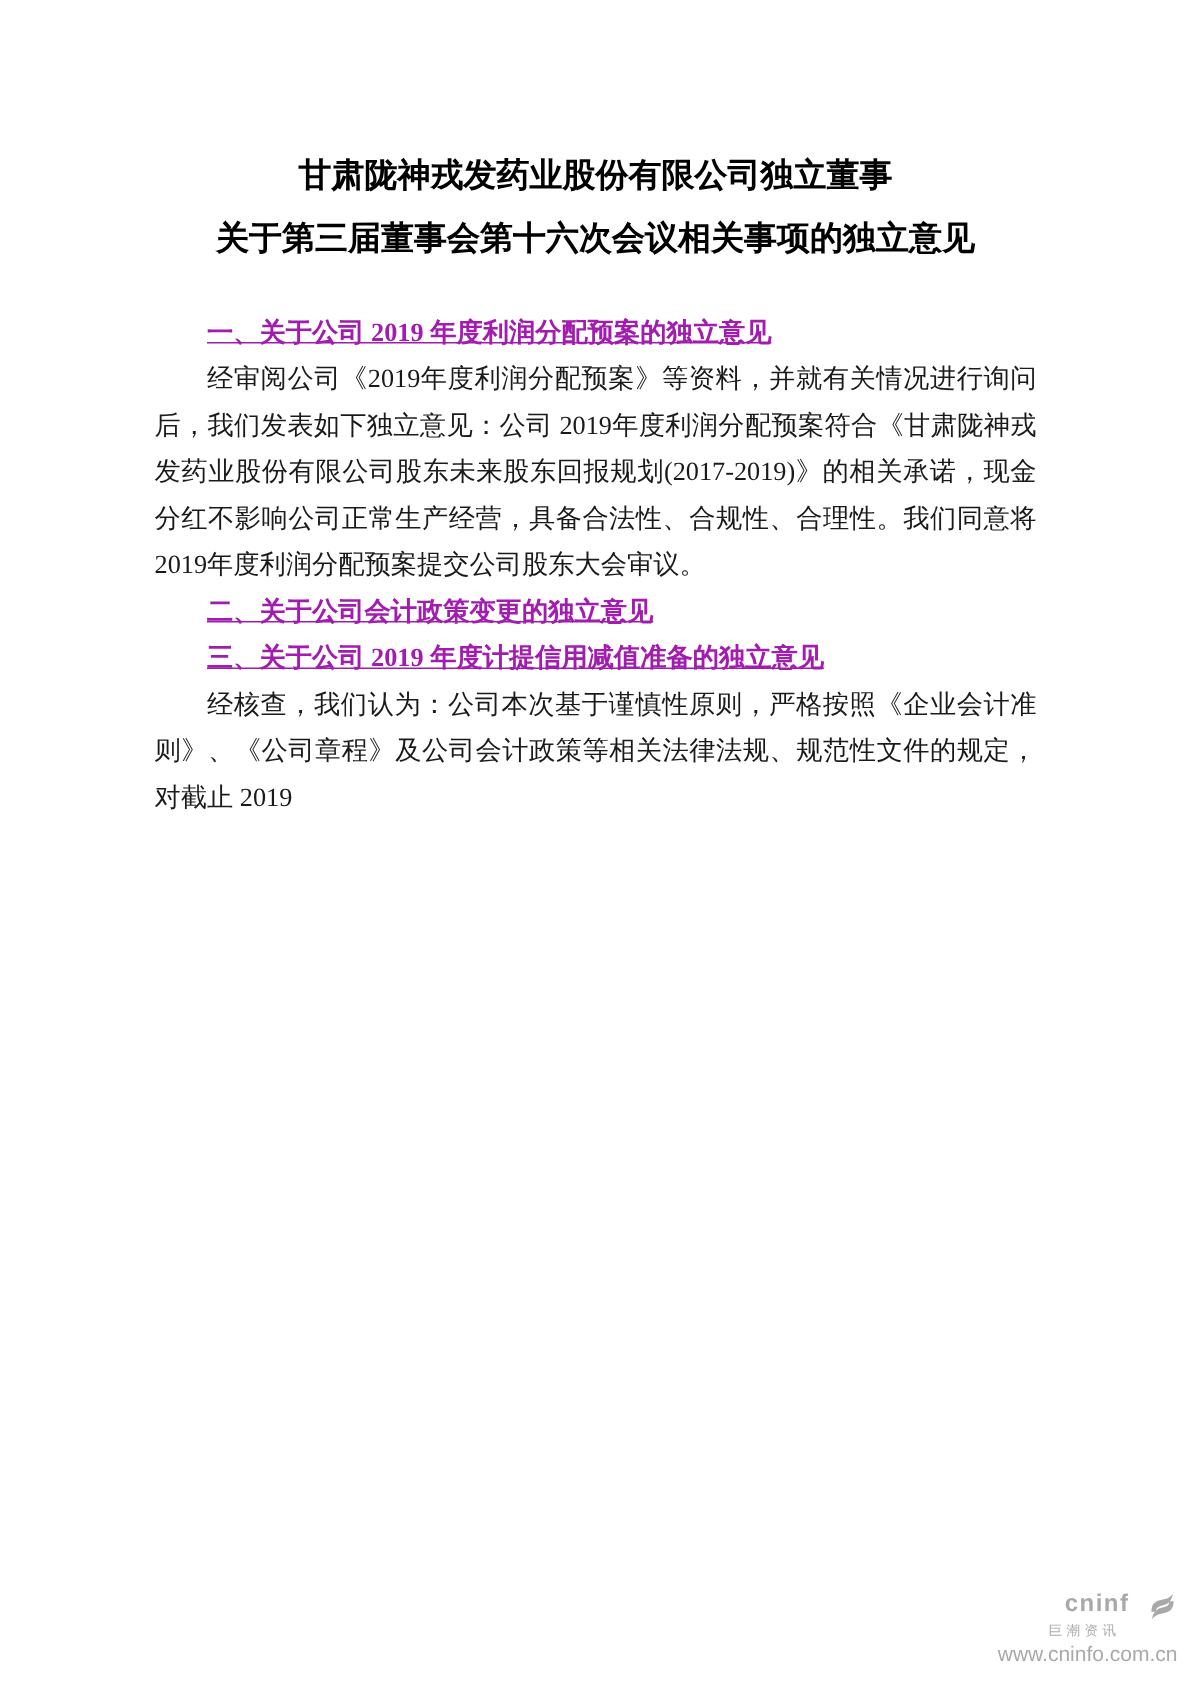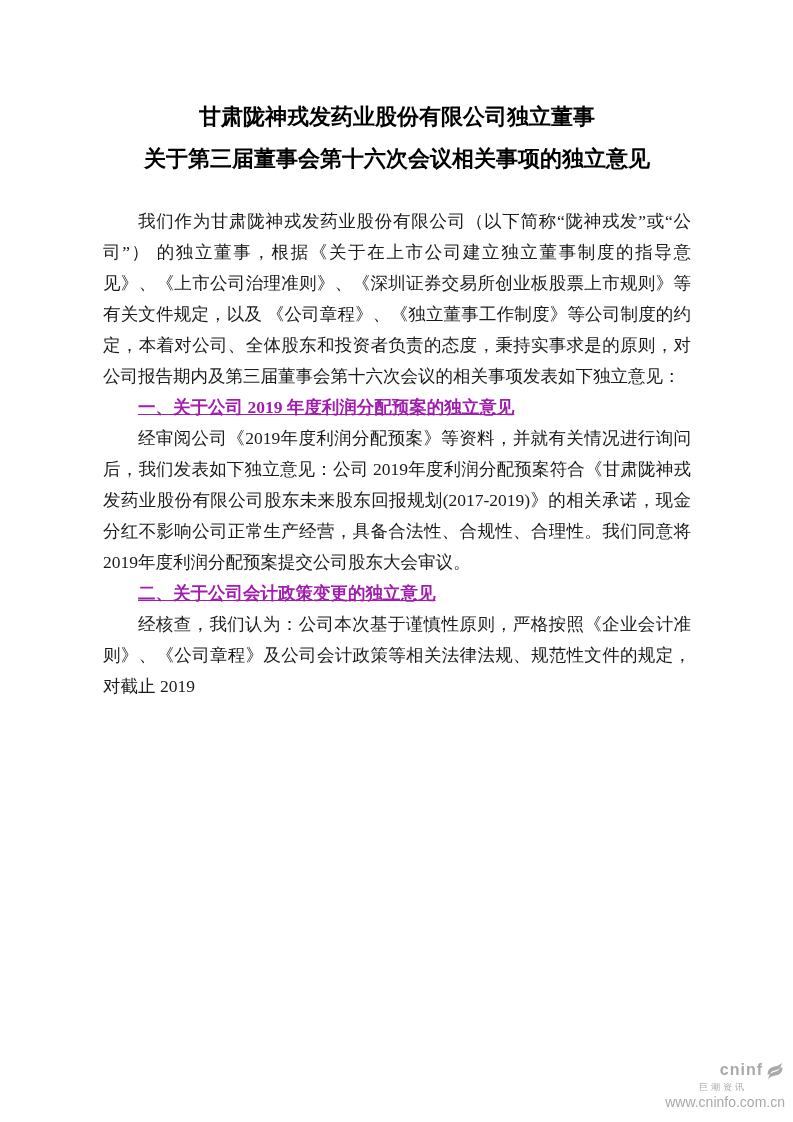--- a/index.html
+++ b/index.html
@@ -51,21 +51,21 @@
     bottom: 12px;
     text-align: right;
     color: #a9a9a9;
     font-family: "Liberation Sans", "DejaVu Sans", sans-serif;
     line-height: 1.15;
   }
   .wm-row {
     display: flex;
     align-items: center;
     justify-content: flex-end;
-    gap: 2px;
+    gap: 12px;
   }
   .wm-logo-text {
     font-weight: bold;
     font-size: 16px;
     letter-spacing: 1px;
   }
   .wm-icon {
     display: inline-block;
     width: 20px;
     height: 20px;
@@ -84,24 +84,24 @@
 </head>
 <body>
 
 <div class="page">
   <div class="content">
     <div class="doc-title">
       <div>甘肃陇神戎发药业股份有限公司独立董事</div>
       <div>关于第三届董事会第十六次会议相关事项的独立意见</div>
     </div>
     <div class="doc-body" id="doc-body">
-        <p class="paragraph">我们作为甘肃陇神戎发药业股份有限公司（以下简称“陇神戎发”或“公司”） 的独立董事，根据《关于在上市公司建立独立董事制度的指导意见》、《上市公司治理准则》、《深圳证券交易所创业板股票上市规则》等有关文件规定，以及 《公司章程》、《独立董事工作制度》等公司制度的约定，本着对公司、全体股东和投资者负责的态度，秉持实事求是的原则，对公司报告期内及第三届董事会第十六次会议的相关事项发表如下独立意见：</p>
         <p class="heading">一、关于公司 2019 年度利润分配预案的独立意见</p>
         <p class="paragraph">经审阅公司《2019年度利润分配预案》等资料，并就有关情况进行询问后，我们发表如下独立意见：公司 2019年度利润分配预案符合《甘肃陇神戎发药业股份有限公司股东未来股东回报规划(2017-2019)》的相关承诺，现金分红不影响公司正常生产经营，具备合法性、合规性、合理性。我们同意将 2019年度利润分配预案提交公司股东大会审议。</p>
         <p class="heading">二、关于公司会计政策变更的独立意见</p>
+        <p class="heading">三、关于公司 2019 年度计提信用减值准备的独立意见</p>
         <p class="paragraph">经核查，我们认为：公司本次基于谨慎性原则，严格按照《企业会计准则》、《公司章程》及公司会计政策等相关法律法规、规范性文件的规定，对截止 2019</p>
       </div>
   </div>
 
   <div class="watermark">
     <div class="wm-row">
       <span class="wm-logo-text">cninf</span>
       <span class="wm-icon">
         <svg viewBox="0 0 20 20" width="20" height="20">
           <path d="M2.5 13.5 Q2.5 6.5 9.5 5.5 Q14.5 5 17 1.5 Q16 8.5 9.5 9.5 Q5.5 10 5.5 13.5 Z" fill="#a9a9a9"></path>

